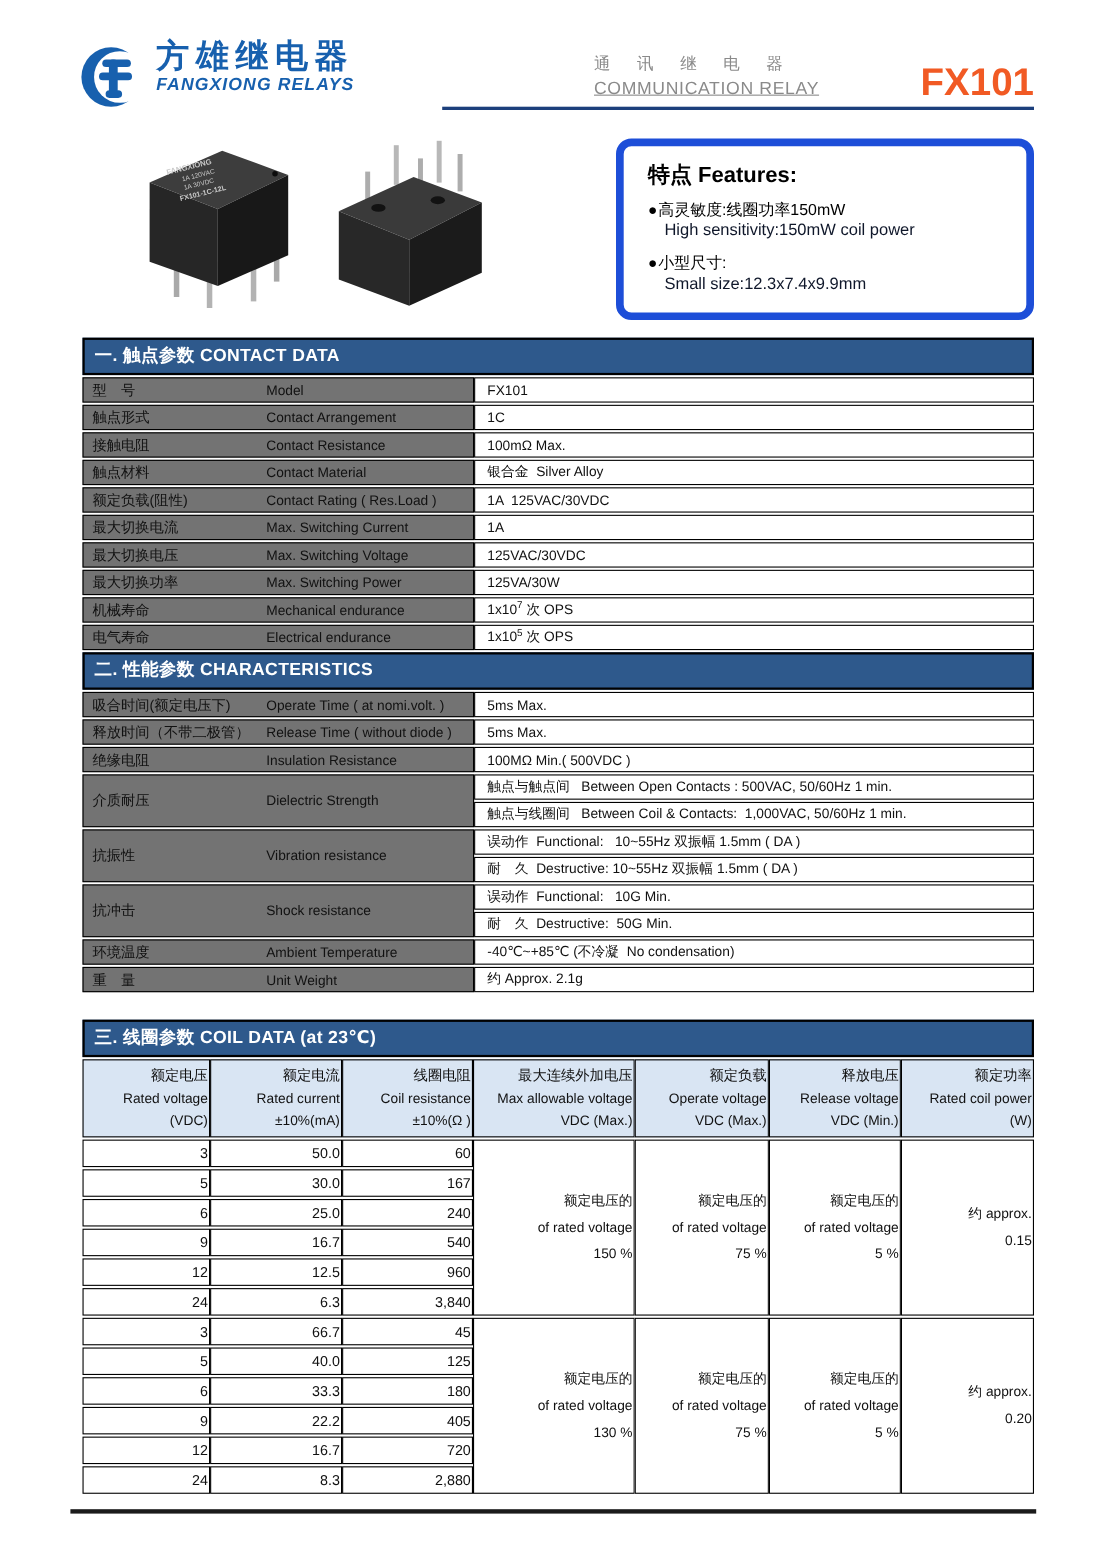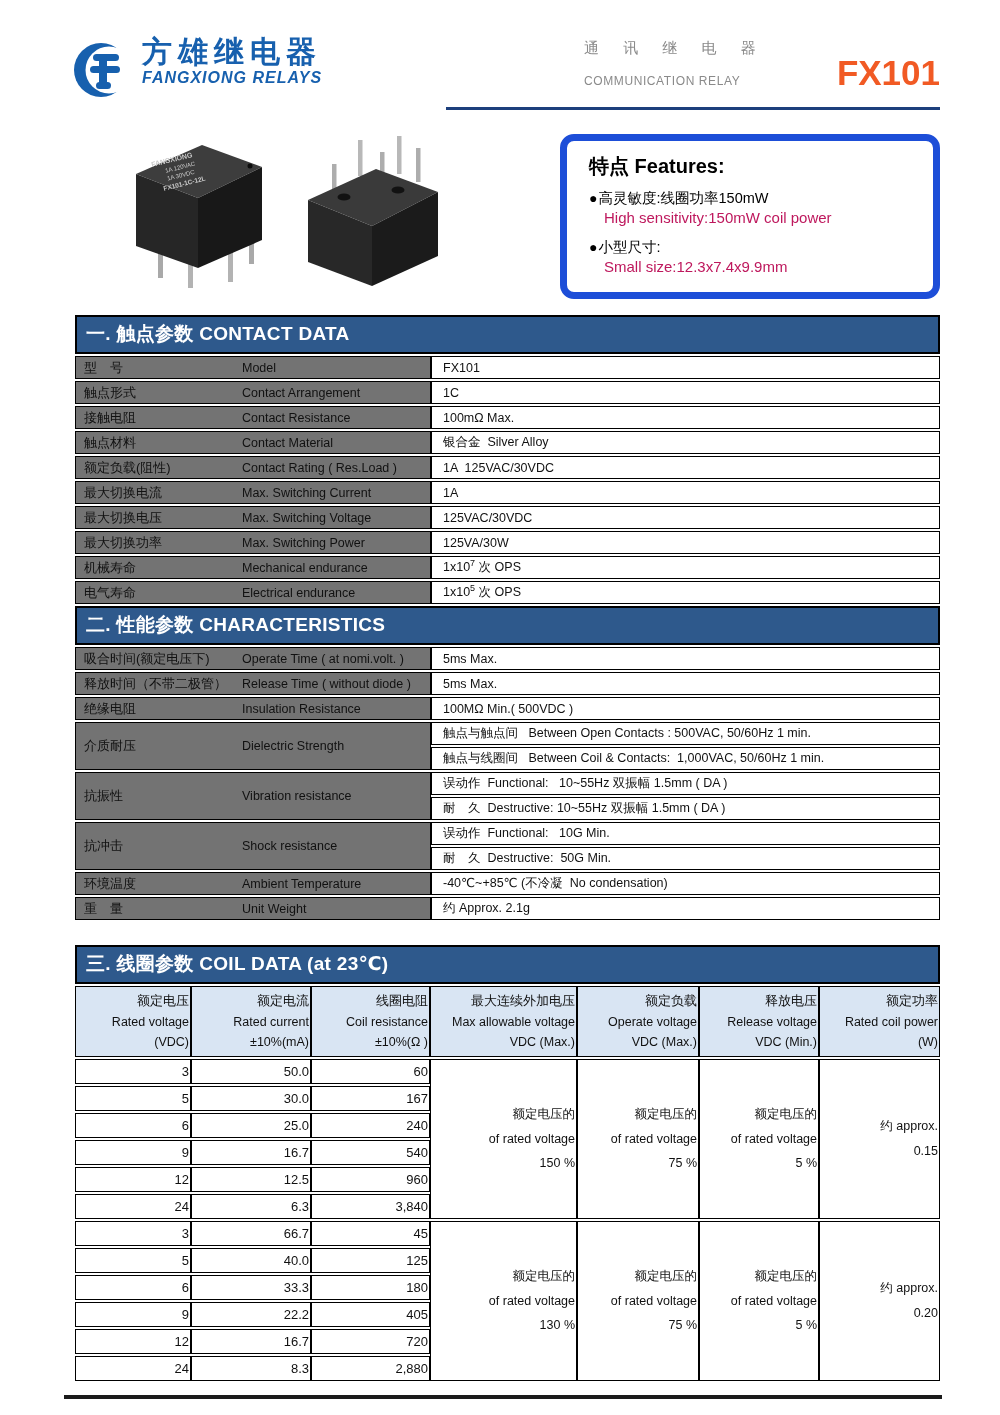--- a/index.html
+++ b/index.html
@@ -1,47 +1,47 @@
 <!DOCTYPE html>
 <html><head>
 <meta charset="utf-8">
 <style>
   html,body{margin:0;padding:0;background:#fff;}
   body{width:1000px;height:1415px;font-family:"Liberation Sans","DejaVu Sans",sans-serif;color:#111;}
   .page{position:relative;width:1000px;height:1415px;overflow:hidden;background:#fff;}
 
   
-  .header{display:flex;align-items:flex-start;padding:36px 60px 0 72px;gap:44px;}
+  .header{display:flex;align-items:center;padding:36px 60px 0 72px;}
   .logo{display:flex;align-items:flex-start;width:330px;flex:0 0 330px;}
   .logo-icon{flex:0 0 62px;margin-top:2px;}
   .logo-text{margin-left:8px;}
   .logo-cn{font-size:30px;font-weight:bold;color:#1760AE;letter-spacing:6px;white-space:nowrap;line-height:1.05;}
   .logo-en{font-size:16px;font-weight:bold;font-style:italic;color:#1760AE;letter-spacing:1px;margin-top:1px;}
-  .header-right{flex:1;display:flex;justify-content:space-between;align-items:flex-end;border-bottom:3px solid #1C3F7C;padding-bottom:19px;min-height:52px;}
+  .header-right{flex:1;display:flex;justify-content:space-between;align-items:flex-end;border-bottom:3px solid #1C3F7C;padding-bottom:7px;min-height:52px;}
   .subtitle{margin-left:138px;}
   .sub-cn{font-size:15px;color:#8a8a8a;letter-spacing:10px;white-space:nowrap;}
-  .sub-en{font-size:12px;color:#8a8a8a;letter-spacing:0.6px;margin-top:16px;}
+  .sub-en{font-size:16px;color:#8a8a8a;letter-spacing:0.6px;margin-top:4px;text-decoration:underline;}
   .model-no{font-size:35px;font-weight:bold;color:#F15A24;line-height:0.9;letter-spacing:0px;}
 
   
   .band{display:flex;margin:24px 60px 0 128px;height:162px;}
   .photos{display:flex;gap:26px;align-items:flex-start;width:316px;flex:0 0 316px;}
   .features{margin-left:auto;width:330px;border:7px solid #1d4ed8;border-radius:14px;padding:12px 14px 8px 22px;height:131px;}
   .f-title{font-size:20px;font-weight:bold;color:#000;margin-bottom:9px;}
   .f-cn{font-size:14.5px;color:#000;white-space:nowrap;}
   .f-bullet{font-size:14px;margin-right:1px;}
-  .f-en{font-size:15px;color:#be185d;margin-left:15px;margin-top:1px;white-space:nowrap;}
+  .f-en{font-size:15px;color:#0f172a;margin-left:15px;margin-top:1px;white-space:nowrap;}
   .f-item + .f-item{margin-top:12px;}
 
   
   .tbl-sec{margin:0 60px 0 75px;}
   .sec1{margin-top:19px;}
   .sec2{}
   .sec3{margin-top:23px;}
-  .sec-header{background:#2E598C;border:2px solid #000;color:#fff;font-weight:bold;font-size:19px;padding:4px 6px 5px 9px;letter-spacing:0.3px;}
+  .sec-header{background:#2E598C;border:2px solid #000;color:#fff;font-weight:bold;font-size:16px;padding:4px 6px 5px 9px;letter-spacing:0.3px;}
   table.spec, table.coil{border-collapse:separate;border-spacing:0 2px;width:100%;table-layout:fixed;}
   table.spec td, table.coil td{border:1px solid #000;}
   .spec td{height:21px;font-size:12.5px;padding:0 8px;}
   .spec .lbl{background:#737373;}
   .spec .cn{display:inline-block;width:158px;font-size:13px;vertical-align:middle;}
   .spec .en{font-size:12.5px;vertical-align:middle;}
   .spec .val{background:#fff;padding-left:11px;white-space:pre-wrap;}
   sup{font-size:9px;}
 
   .coil td{text-align:right;}

